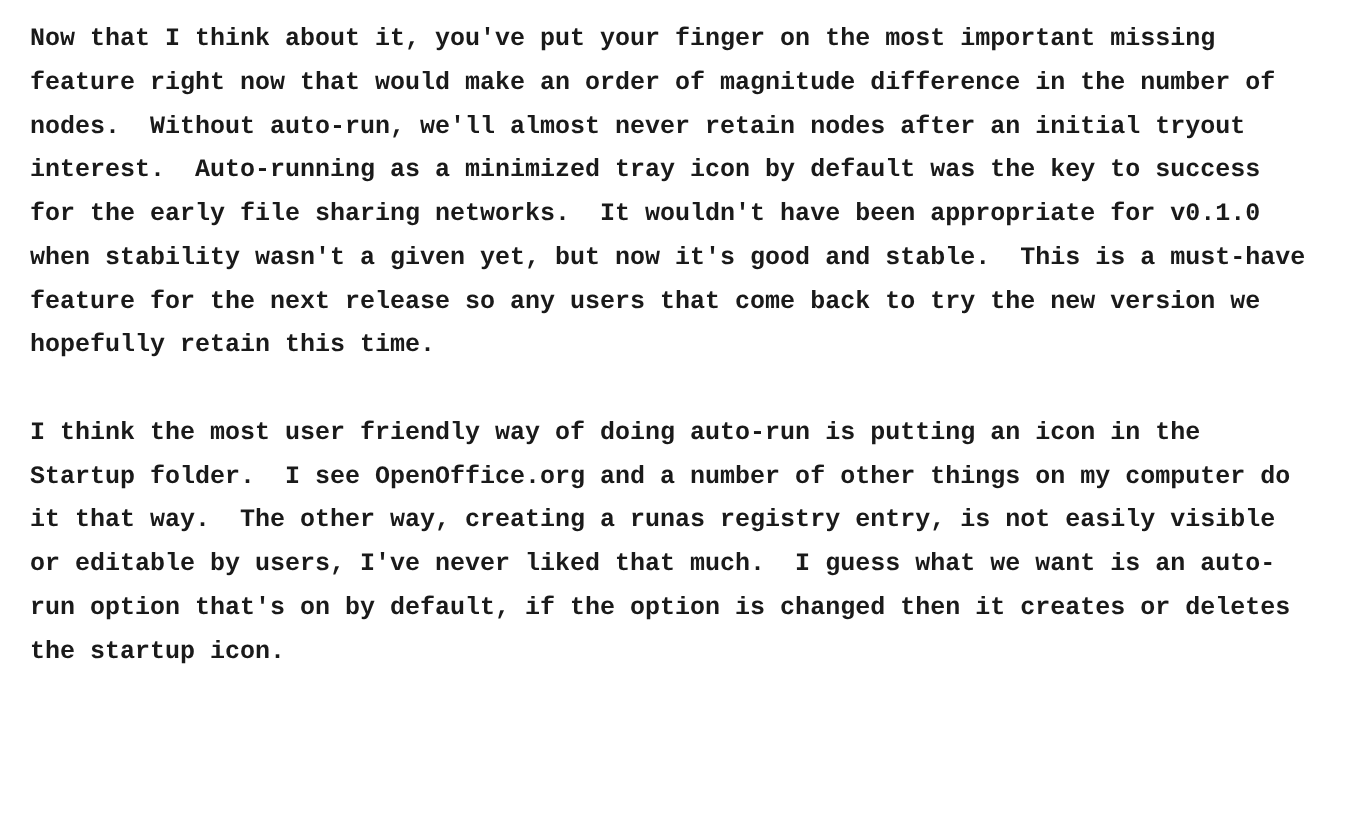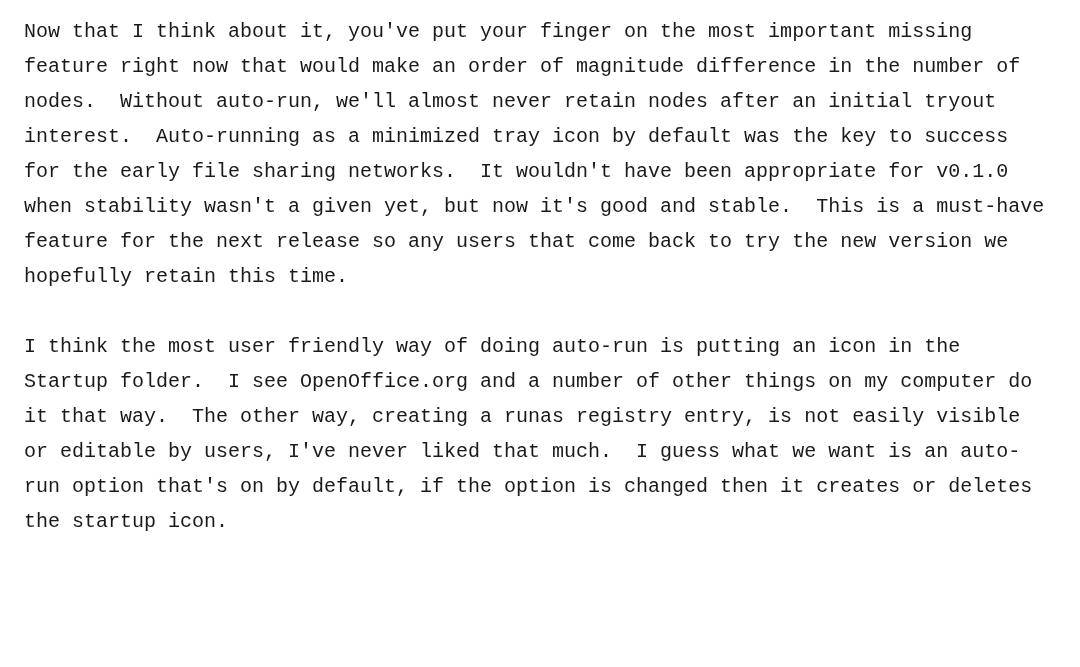--- a/index.html
+++ b/index.html
@@ -1,18 +1,19 @@
 <!DOCTYPE html>
 <html><head>
   <meta charset="utf-8">
   <style>
     * {
       margin: 0;
       padding: 0;
       box-sizing: border-box;
+      font-weight: bold;
     }
     body {
       width: 1080px;
       height: 667px;
       background: #ffffff;
       font-family: "SF Mono", "Menlo", "Monaco", "Consolas", "Courier New", monospace;
       font-size: 20px;
       line-height: 1.75;
       color: #1a1a1a;
       padding: 14px 24px;

